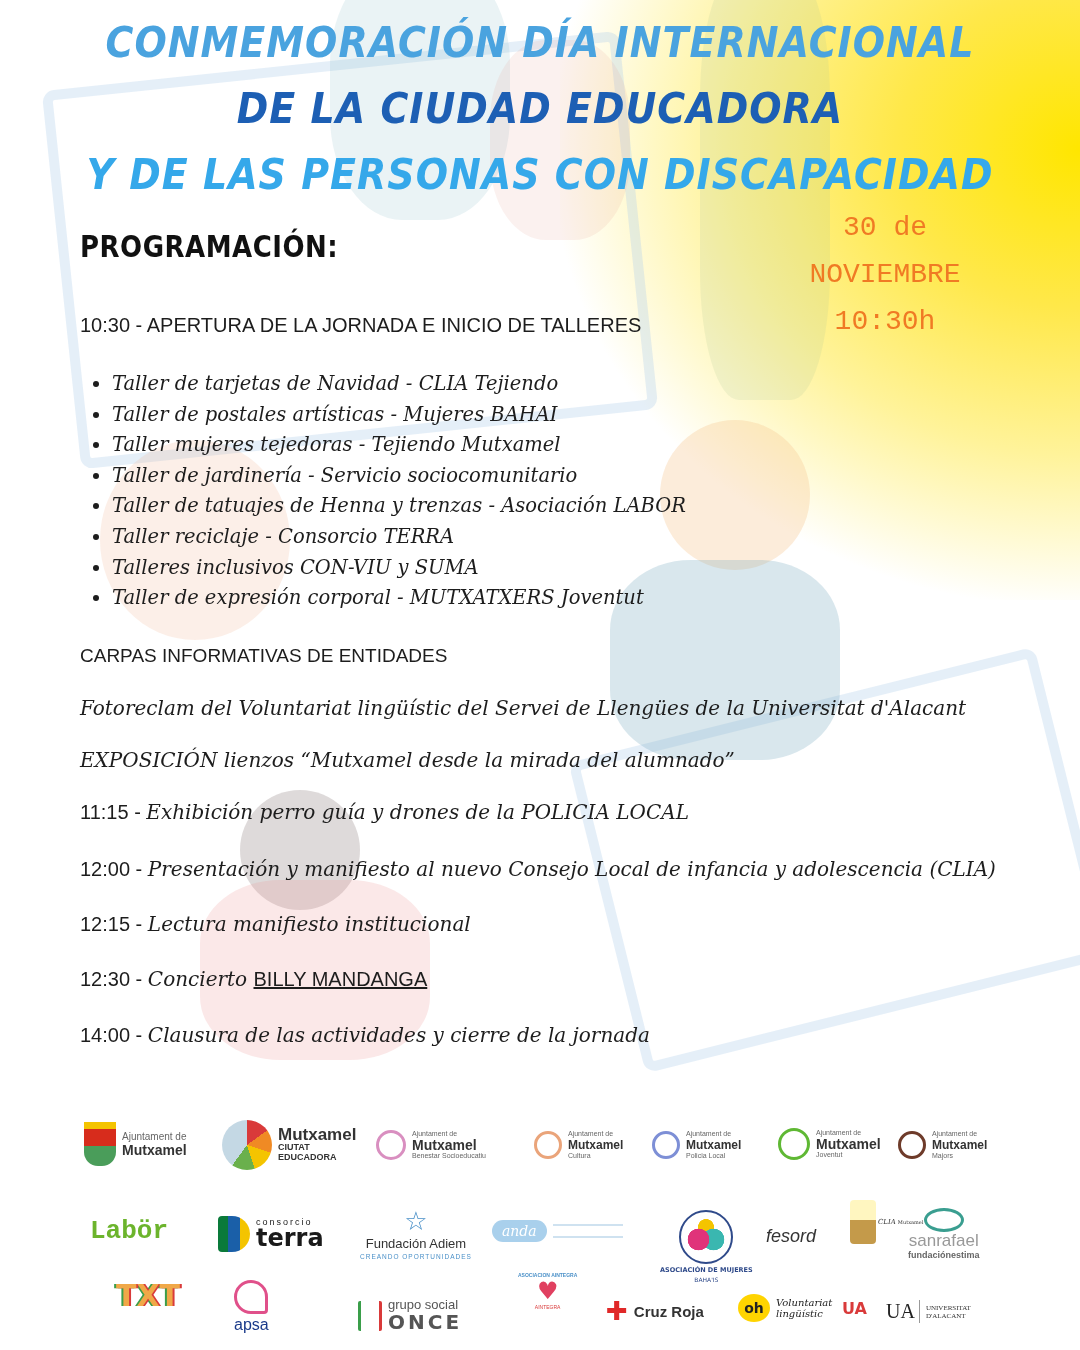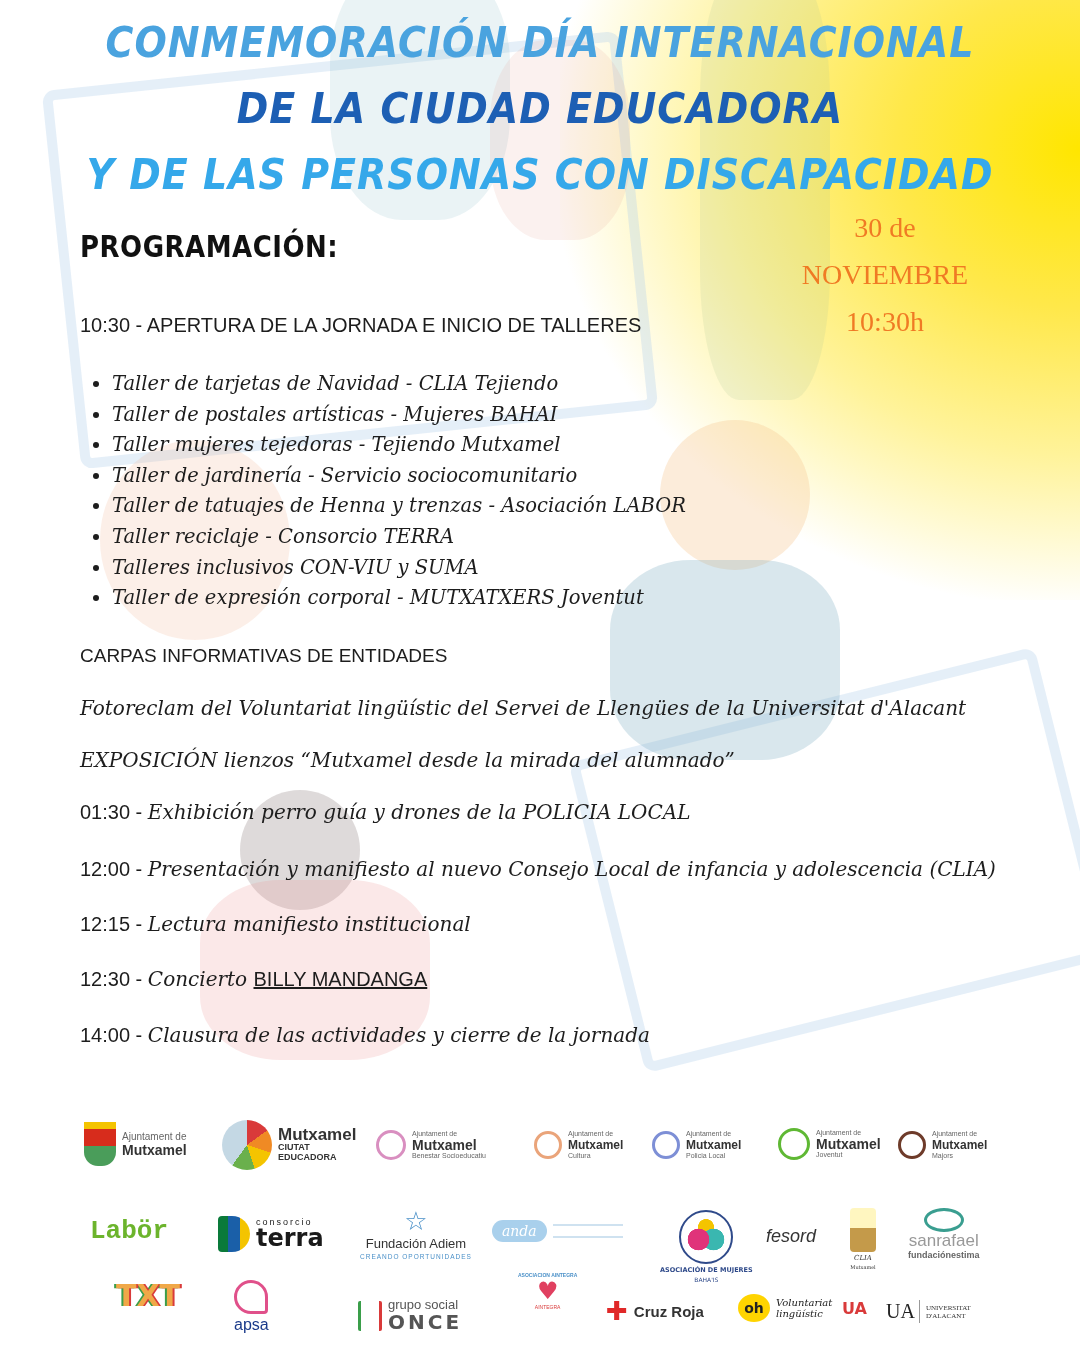--- a/index.html
+++ b/index.html
@@ -20,21 +20,21 @@
 
   
   .title { position: absolute; left: 0; width: 1080px; text-align: center; z-index: 2;
     font-family: "DejaVu Sans", sans-serif; font-weight: bold; font-style: italic;
     letter-spacing: 1px; transform: scaleY(1.12); }
   .t1 { top: 20px; font-size: 38px; color: #4aa3df; }
   .t2 { top: 86px; font-size: 38px; color: #1d5fb4; }
   .t3 { top: 152px; font-size: 38px; color: #35a8ea; }
 
   .event-info { position: absolute; left: 770px; top: 204px; width: 230px; text-align: center; z-index: 2;
-    font-family: Liberation Serif, serif; color: #f07a24; font-size: 28px; line-height: 47px; }
+    font-family: Liberation Mono, monospace; color: #f07a24; font-size: 28px; line-height: 47px; }
 
   .prog-heading { position: absolute; left: 80px; top: 232px; z-index: 2;
     font-family: "DejaVu Sans", sans-serif; font-weight: bold; font-size: 26px; letter-spacing: 0.5px;
     transform: scaleY(1.15); color: #111; }
 
   .line { position: absolute; left: 80px; z-index: 2; font-size: 20px; white-space: nowrap; }
   .sans { font-family: "Liberation Sans", sans-serif; font-size: 20px; }
   .script { font-family: "DejaVu Serif", serif; font-style: italic; font-size: 20px; }
 
   ul.workshops { position: absolute; left: 90px; top: 369px; margin: 0; padding-left: 22px; z-index: 2; }
@@ -85,21 +85,21 @@
   <li>Taller reciclaje - Consorcio TERRA</li>
   <li>Talleres inclusivos CON-VIU y SUMA</li>
   <li>Taller de expresión corporal - MUTXATXERS Joventut</li>
 </ul>
 
 <div class="line sans" style="top:645px;font-size:19px;">CARPAS INFORMATIVAS DE ENTIDADES</div>
 <div class="line script" style="top:696px;">Fotoreclam del Voluntariat lingüístic del Servei de Llengües de la Universitat d'Alacant</div>
 <div class="line script" style="top:748px;">EXPOSICIÓN lienzos “Mutxamel desde la mirada del alumnado”</div>
 
 <div class="line" style="top:800px;">
-  <span class="sans">01:30</span><span class="sans"> - </span><span class="script">Exhibición perro guía y drones de la POLICIA LOCAL</span>
+  <span class="sans">11:15</span><span class="sans"> - </span><span class="script">Exhibición perro guía y drones de la POLICIA LOCAL</span>
 </div>
 <div class="line" style="top:857px;">
   <span class="sans">12:00</span><span class="sans"> - </span><span class="script">Presentación y manifiesto al nuevo Consejo Local de infancia y adolescencia (CLIA)</span>
 </div>
 <div class="line" style="top:912px;">
   <span class="sans">12:15</span><span class="sans"> - </span><span class="script">Lectura manifiesto institucional</span>
 </div>
 <div class="line" style="top:967px;">
   <span class="sans">12:30</span><span class="sans"> - </span><span class="script">Concierto </span><span class="sans u">BILLY MANDANGA</span>
 </div>
@@ -184,21 +184,21 @@
     <div style="width:70px;height:10px;border-top:2px solid #cfe2f0;border-bottom:2px solid #cfe2f0;"></div>
   </div>
   <div class="logo" style="left:660px;top:100px;flex-direction:column;gap:2px;">
     <div style="width:50px;height:50px;border-radius:50%;border:2px solid #2f4a8a;background:radial-gradient(circle at 35% 55%, #e0337a 0 25%, transparent 26%),radial-gradient(circle at 65% 55%, #3ab7b0 0 25%, transparent 26%),radial-gradient(circle at 50% 30%, #f4c400 0 18%, transparent 19%);"></div>
     <div style="font-family:'DejaVu Sans',sans-serif;font-weight:bold;font-size:6.5px;color:#2f4a8a;">ASOCIACIÓN DE MUJERES</div>
     <div style="font-family:'DejaVu Sans',sans-serif;font-size:6px;color:#2f4a8a;">BAHA'IS</div>
   </div>
   <div class="logo" style="left:766px;top:116px;">
     <div style="font-family:'Liberation Sans',sans-serif;font-style:italic;font-size:18px;color:#333;">fesord</div>
   </div>
-  <div class="logo" style="left:850px;top:90px;flex-direction:column;gap:2px;margin-top:8px;">
+  <div class="logo" style="left:850px;top:90px;gap:2px;">
     <div style="width:26px;height:44px;background:linear-gradient(#fff6c0 0 45%, #c49a4a 45%);border-radius:4px;"></div>
     <div style="font-family:'DejaVu Serif',serif;font-style:italic;font-size:7px;color:#333;">CLIA</div>
     <div style="font-family:'DejaVu Serif',serif;font-size:5px;color:#333;">Mutxamel</div>
   </div>
   <div class="logo" style="left:908px;top:98px;flex-direction:column;gap:0;">
     <div style="width:40px;height:24px;border:3px solid #3a9e90;border-radius:50%;box-sizing:border-box;"></div>
     <div style="font-family:'Liberation Sans',sans-serif;font-size:17px;color:#999;line-height:18px;">sanrafael</div>
     <div style="font-family:'Liberation Sans',sans-serif;font-size:9px;color:#666;font-weight:bold;text-align:right;">fundaciónestima</div>
   </div>
 

